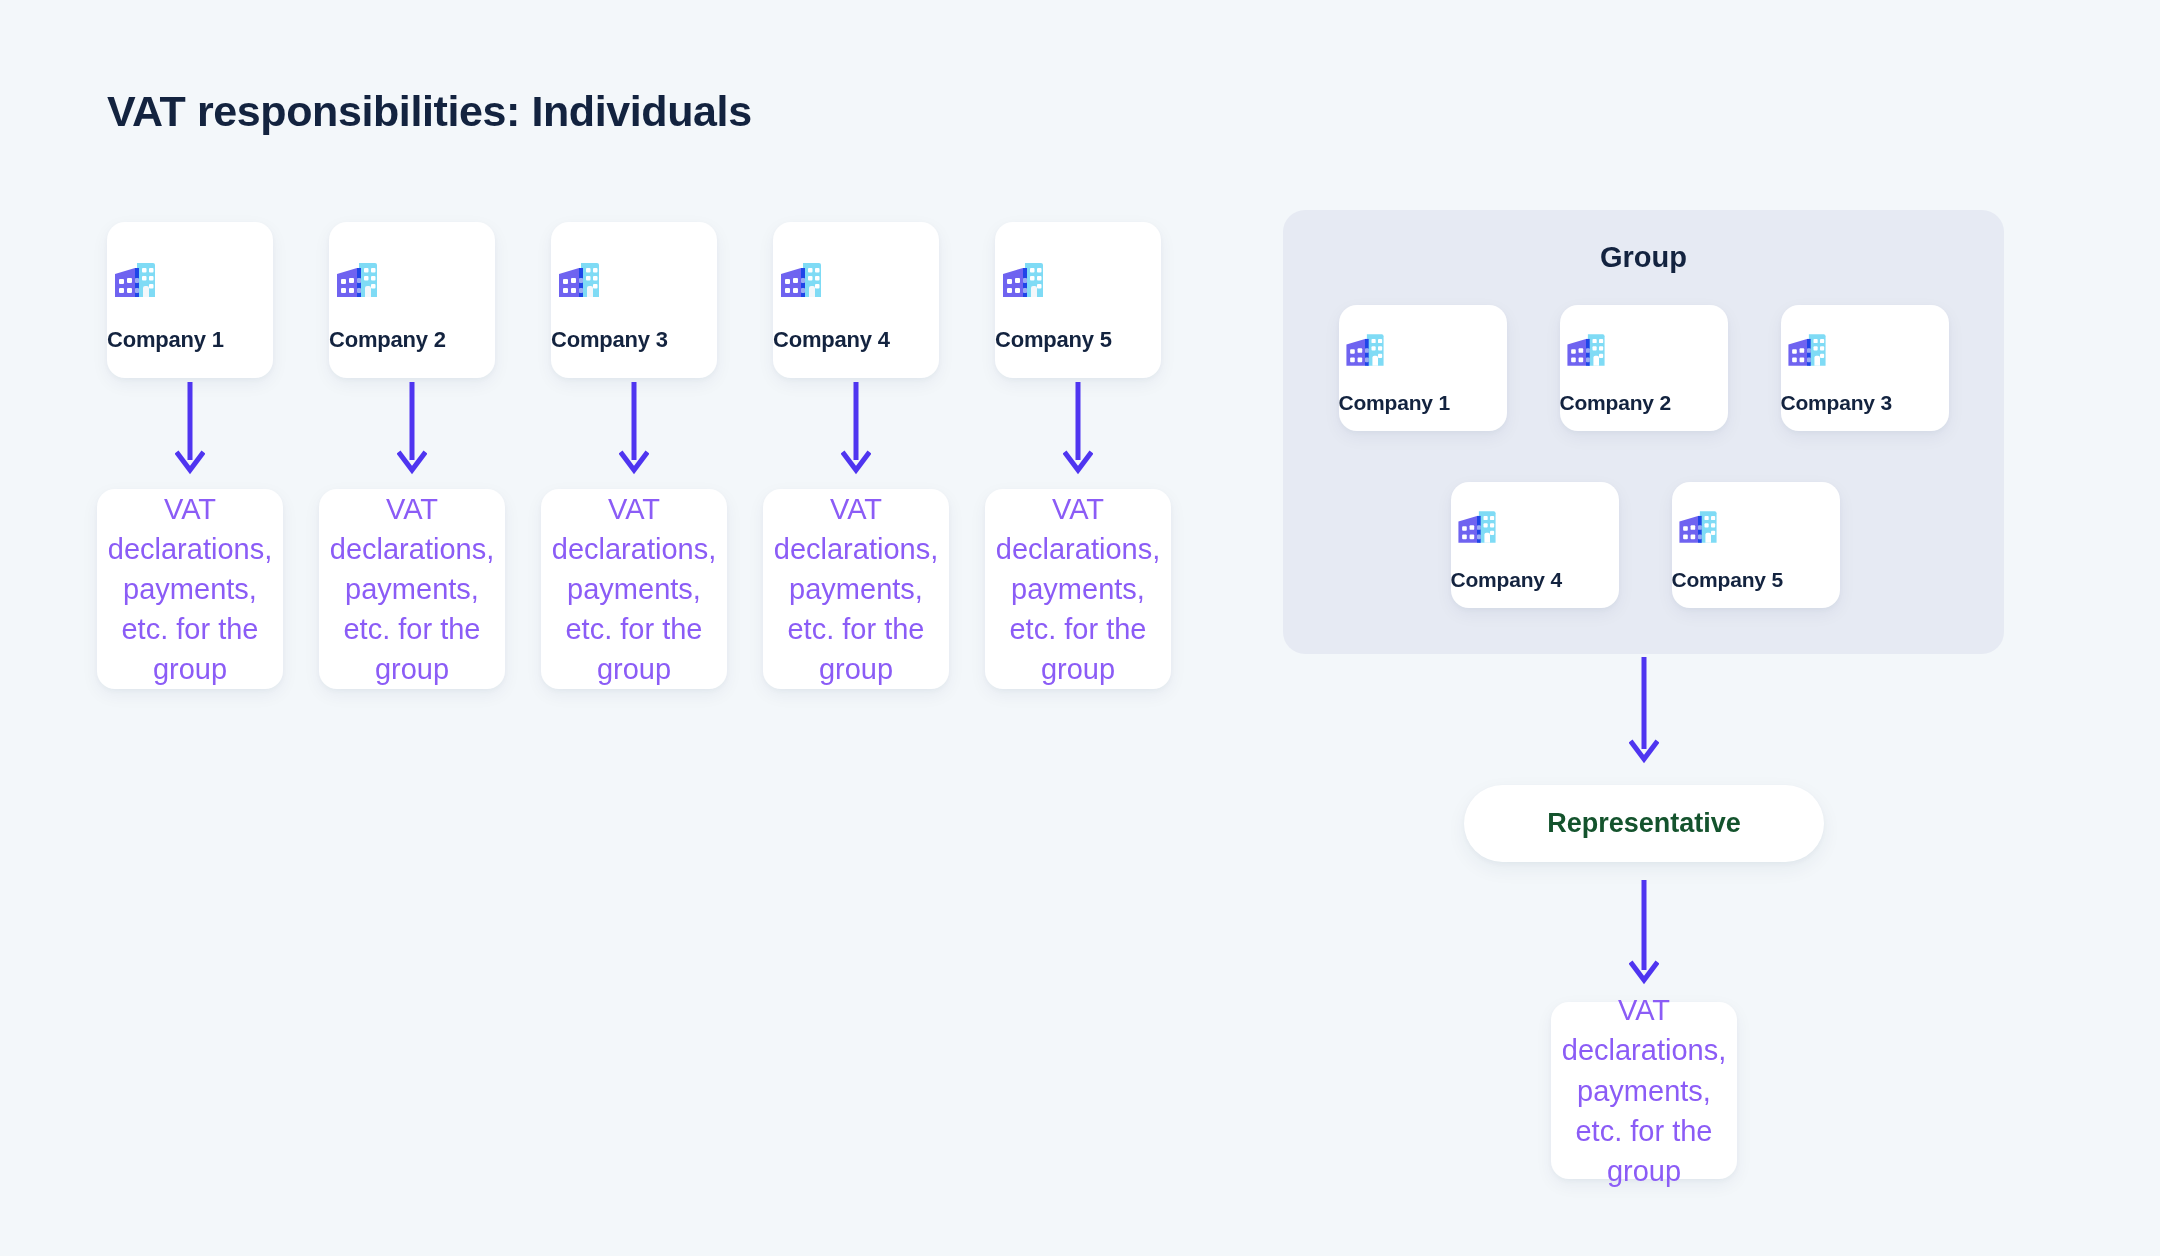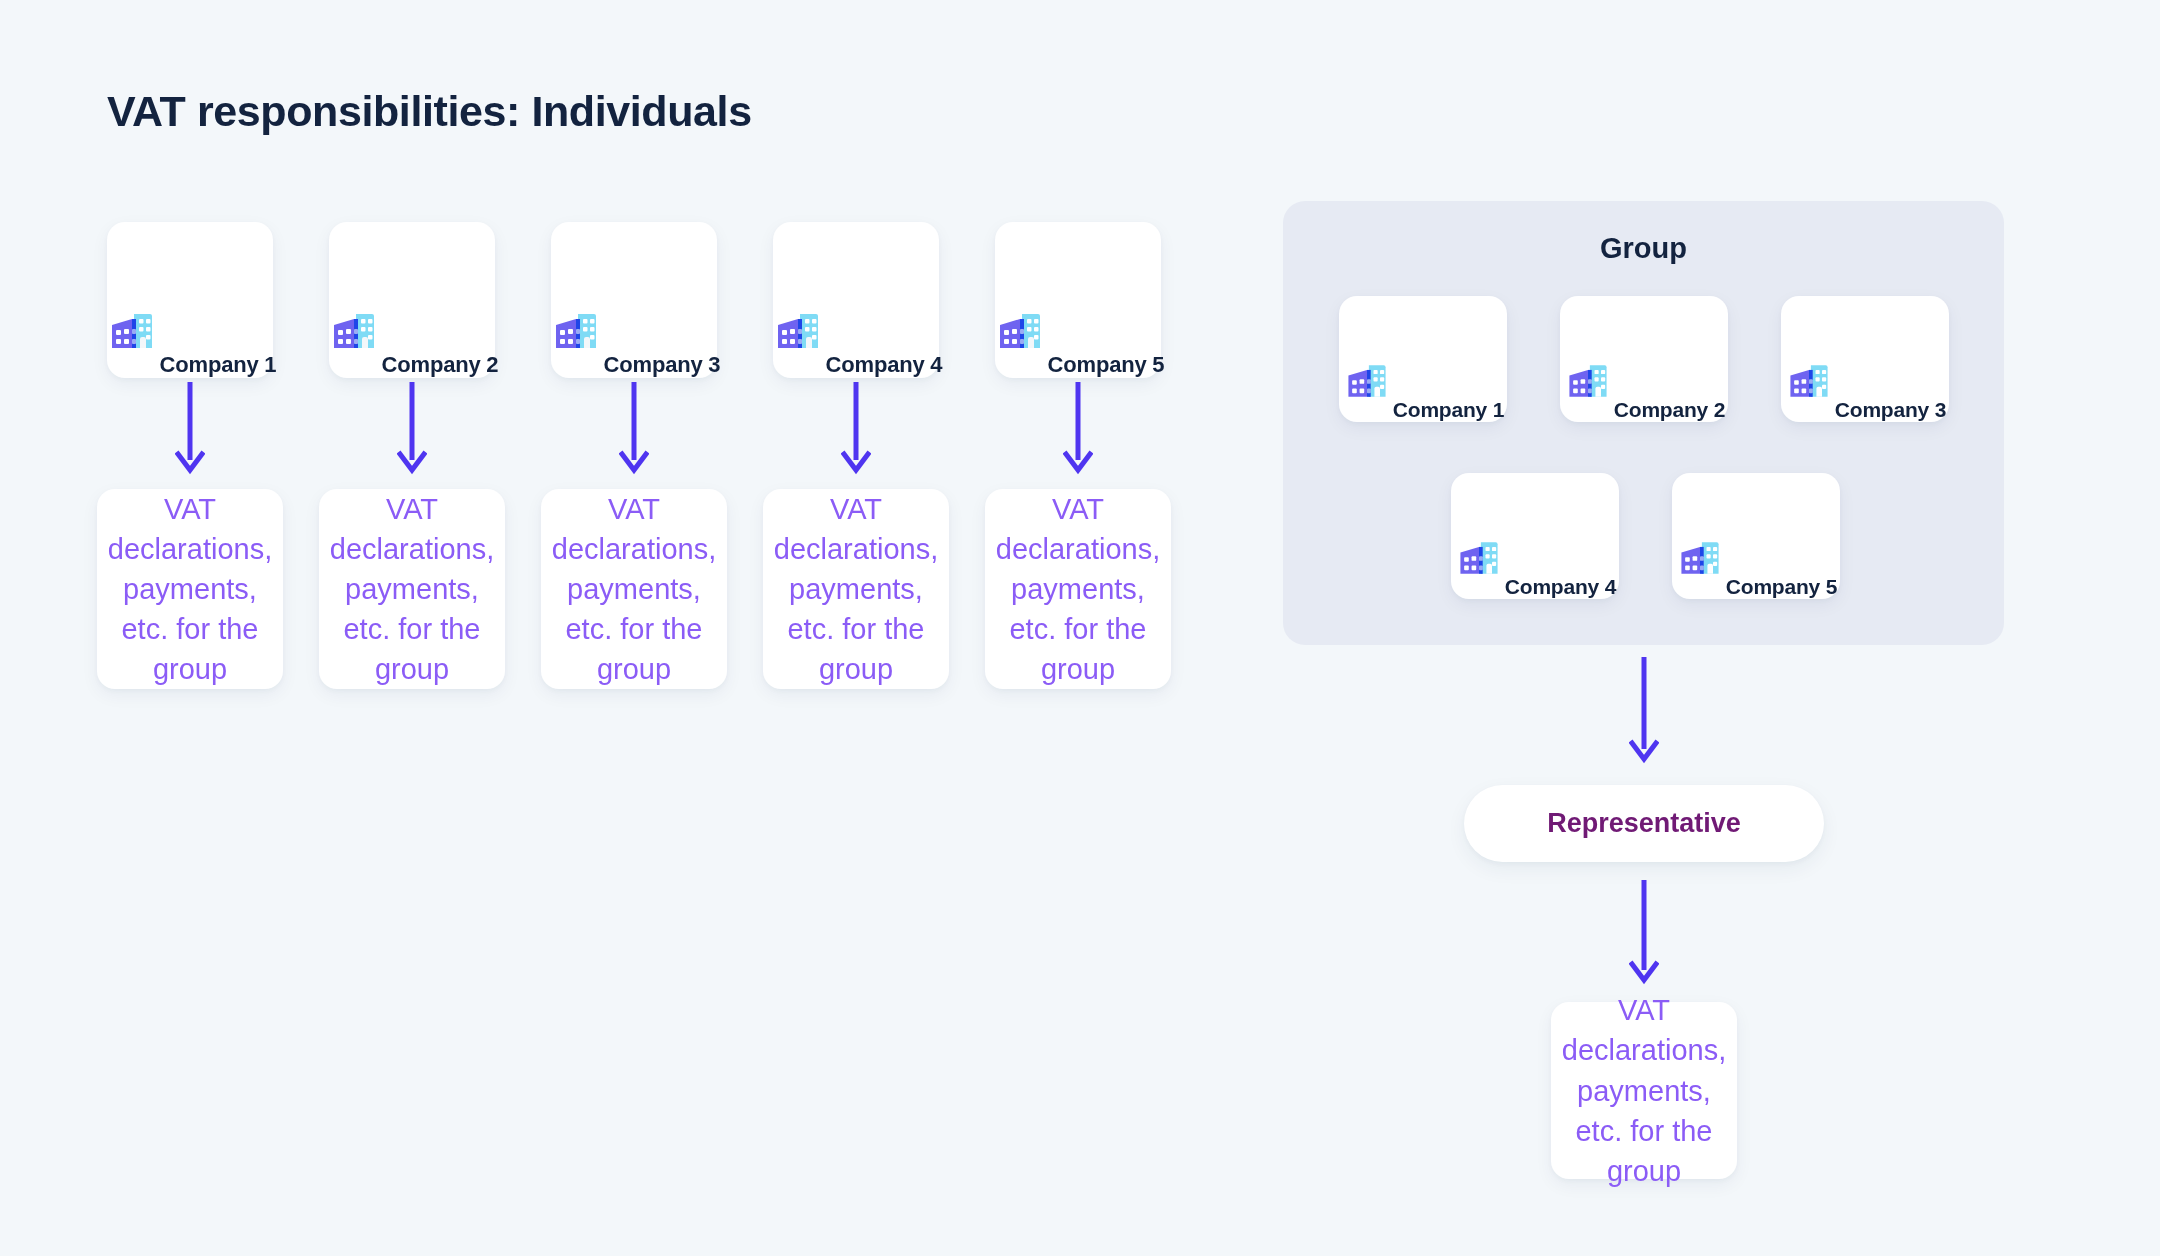--- a/index.html
+++ b/index.html
@@ -24,21 +24,22 @@
   #title-left  { left: 107px;  top: 87px; }
   #title-right { left: 1280px; top: 87px; }
 
   
   .card {
     background: #ffffff;
     border-radius: 18px;
     box-shadow: 0 6px 18px rgba(25, 45, 85, 0.055),
                 0 2px 5px rgba(25, 45, 85, 0.035);
     display: flex;
-    align-items: flex-end;
+    flex-direction: column;
+    align-items: flex-start;
     justify-content: center;
   }
   .company-card { position: absolute; }
   .company-label {
     font-size: 22px;
     font-weight: 700;
     color: #13233f;
     white-space: nowrap;
     letter-spacing: -0.2px;
   }
@@ -77,21 +78,21 @@
   }
 
   
   .arrow { position: absolute; }
   .arrow svg { display: block; }
 
   
   #group-box {
     position: absolute;
     left: 1283px;
-    top: 201px;
+    top: 210px;
     width: 721px;
     height: 444px;
     background: #e6eaf3;
     border-radius: 22px;
   }
   #group-title {
     position: absolute;
     top: 31px;
     left: 0;
     width: 100%;
@@ -139,21 +140,21 @@
     border-radius: 39px;
     box-shadow: 0 7px 20px rgba(25, 45, 85, 0.06),
                 0 2px 5px rgba(25, 45, 85, 0.035);
     display: flex;
     align-items: center;
     justify-content: center;
   }
   #rep-label {
     font-size: 27px;
     font-weight: 700;
-    color: #701a75;
+    color: #14532d;
   }
 
   
   #right-vat {
     left: 1551px;
     top: 1002px;
     width: 186px;
     height: 177px;
   }
 

